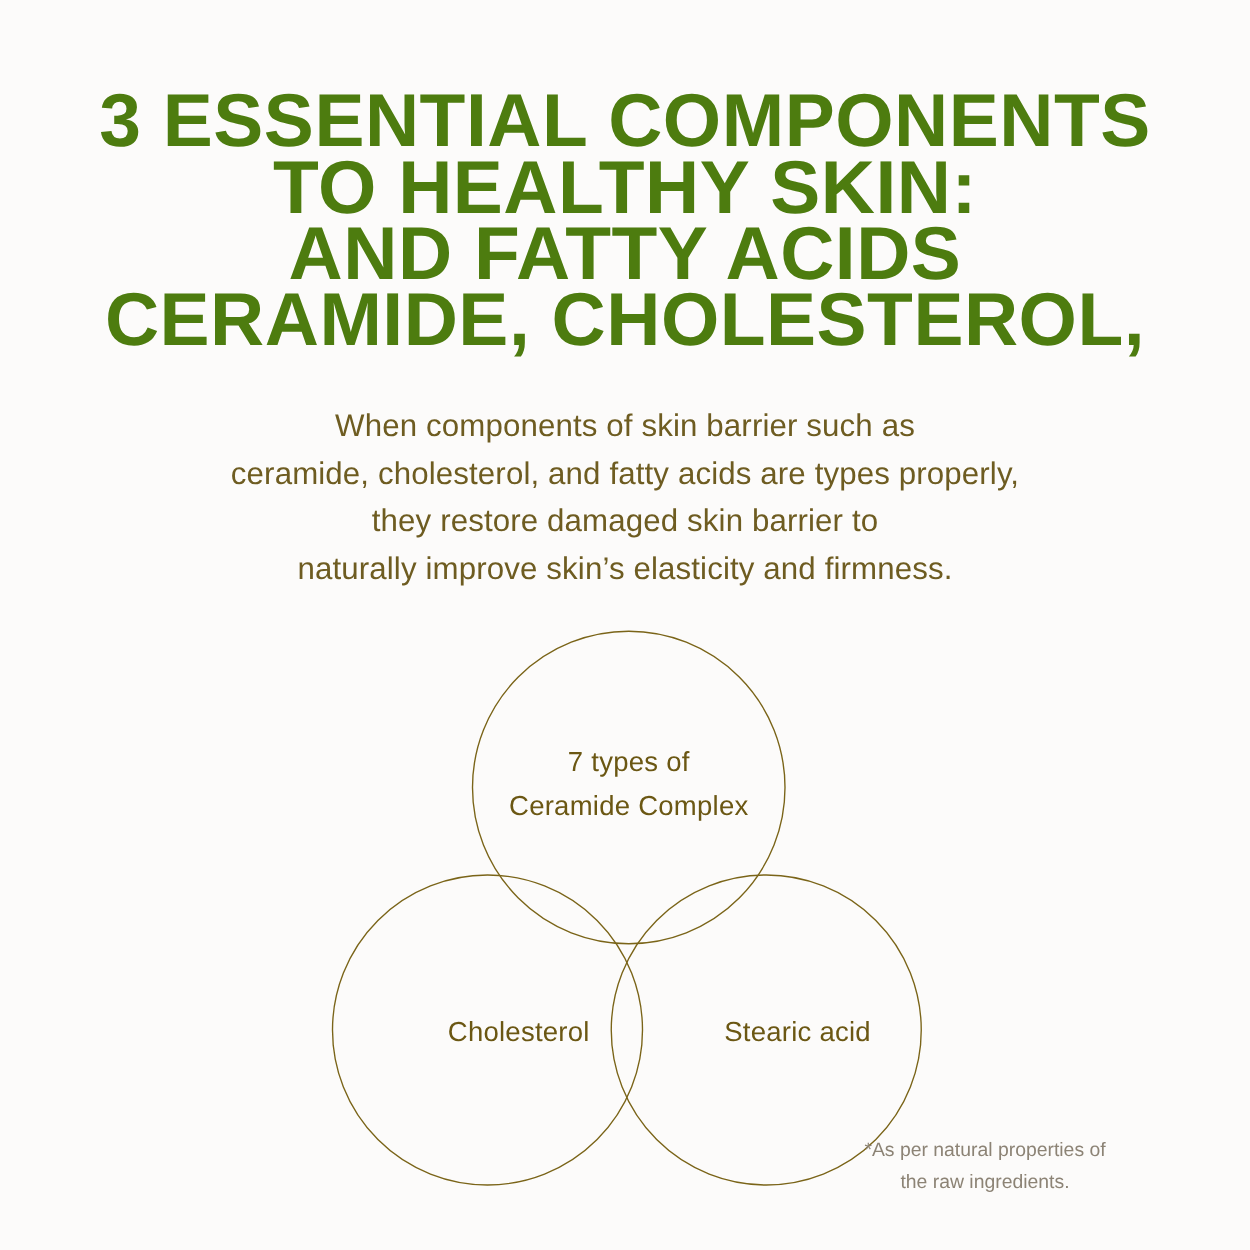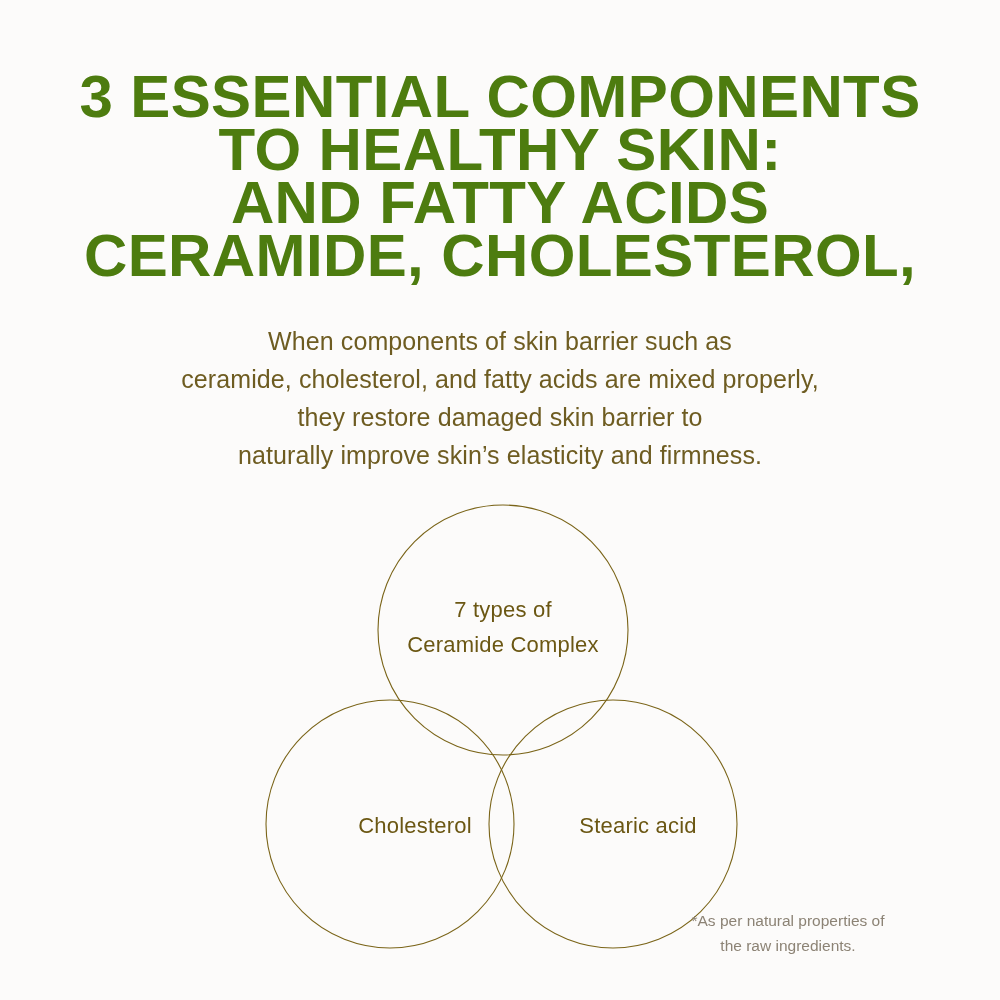--- a/index.html
+++ b/index.html
@@ -117,21 +117,21 @@
 
   <div class="headline">
     <span class="hl">3 ESSENTIAL COMPONENTS</span>
     <span class="hl">TO HEALTHY SKIN:</span>
     <span class="hl">AND FATTY ACIDS</span>
     <span class="hl">CERAMIDE, CHOLESTEROL,</span>
   </div>
 
   <div class="body-copy">
     <span class="bl">When components of skin barrier such as</span>
-    <span class="bl">ceramide, cholesterol, and fatty acids are mixed properly,</span>
+    <span class="bl">ceramide, cholesterol, and fatty acids are types properly,</span>
     <span class="bl">they restore damaged skin barrier to</span>
     <span class="bl">naturally improve skin’s elasticity and firmness.</span>
   </div>
 
   <div class="venn">
     <svg viewBox="0 0 540 490" xmlns="http://www.w3.org/2000/svg">
       <circle cx="263" cy="150" r="125" fill="none" stroke="#7a6418" stroke-width="1.1"></circle>
       <circle cx="150" cy="344" r="124" fill="none" stroke="#7a6418" stroke-width="1.1"></circle>
       <circle cx="373" cy="344" r="124" fill="none" stroke="#7a6418" stroke-width="1.1"></circle>
     </svg>

